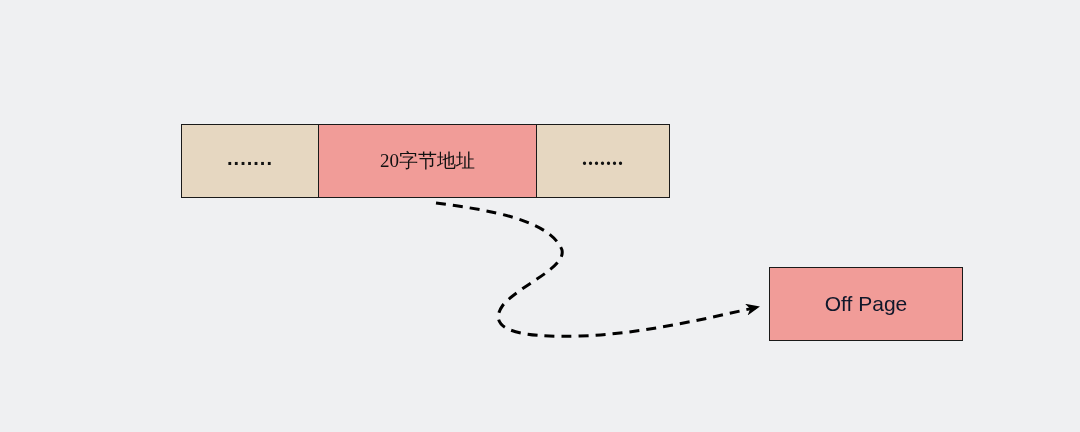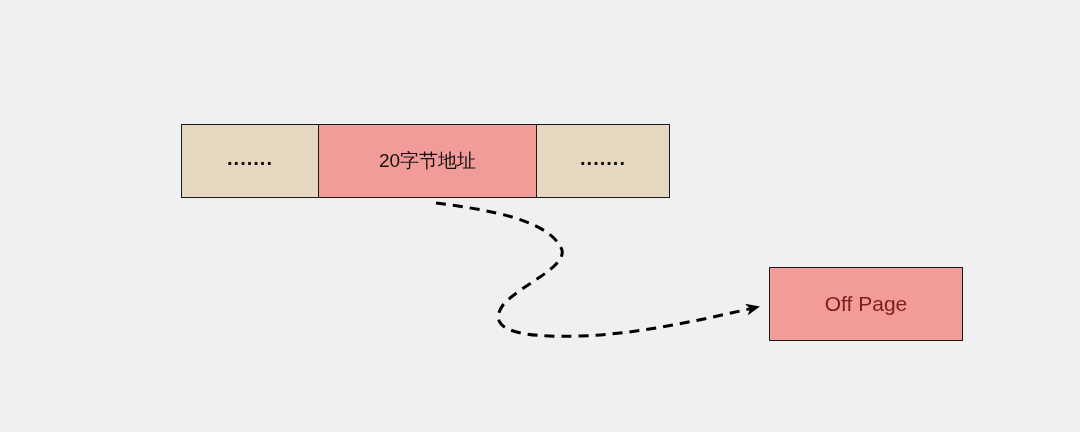--- a/index.html
+++ b/index.html
@@ -18,34 +18,34 @@
       box-sizing: border-box;
       border: 1.5px solid #1a1a1a;
     }
     .cell {
       display: flex; align-items: center; justify-content: center;
       box-sizing: border-box;
       font-size: 19px; color: #111;
     }
     .cell.beige { background: #e6d7c1; }
     .cell.pink { background: #f19c98; }
-    .cell + .cell { border-left: 1.5px solid #1a1a1a; }
+    .cell + .cell { border-left: 1.5px solid #1a1a1a; font-family: Liberation Serif, serif; }
     .c1 { width: 136px; }
     .c2 { width: 218px; }
     .c3 { flex: 1; }
     .dots { font-size: 20px; font-weight: bold; letter-spacing: 1px; position: relative; top: -3px; }
     .offpage {
       position: absolute;
       left: 769px; top: 267px;
       width: 194px; height: 74px;
       box-sizing: border-box;
       border: 1.5px solid #1a1a1a;
       background: #f19c98;
       display: flex; align-items: center; justify-content: center;
-      font-size: 21px; color: #7f1d1d;
+      font-size: 21px; color: #0f172a;
     }
     svg.connector { position: absolute; left: 0; top: 0; }
   </style>
 </head>
 <body>
 
 <div class="record">
   <div class="cell beige c1">
     <span class="dots">.......</span>
   </div>

